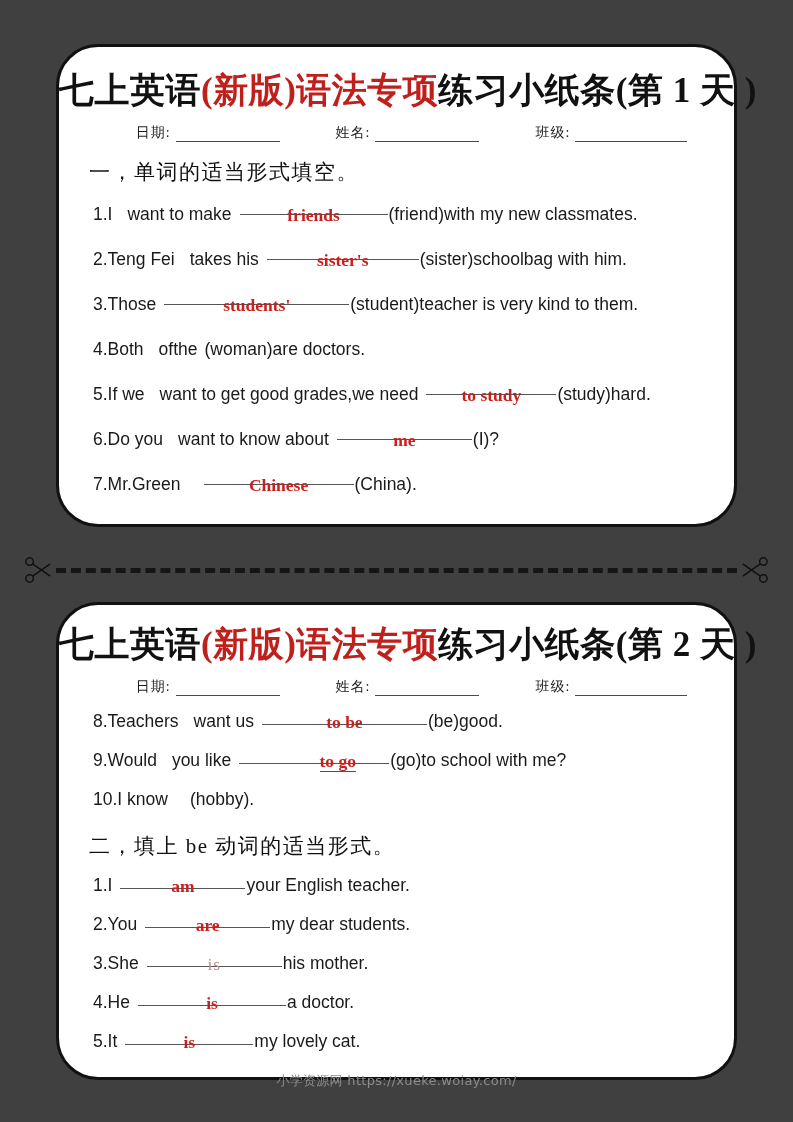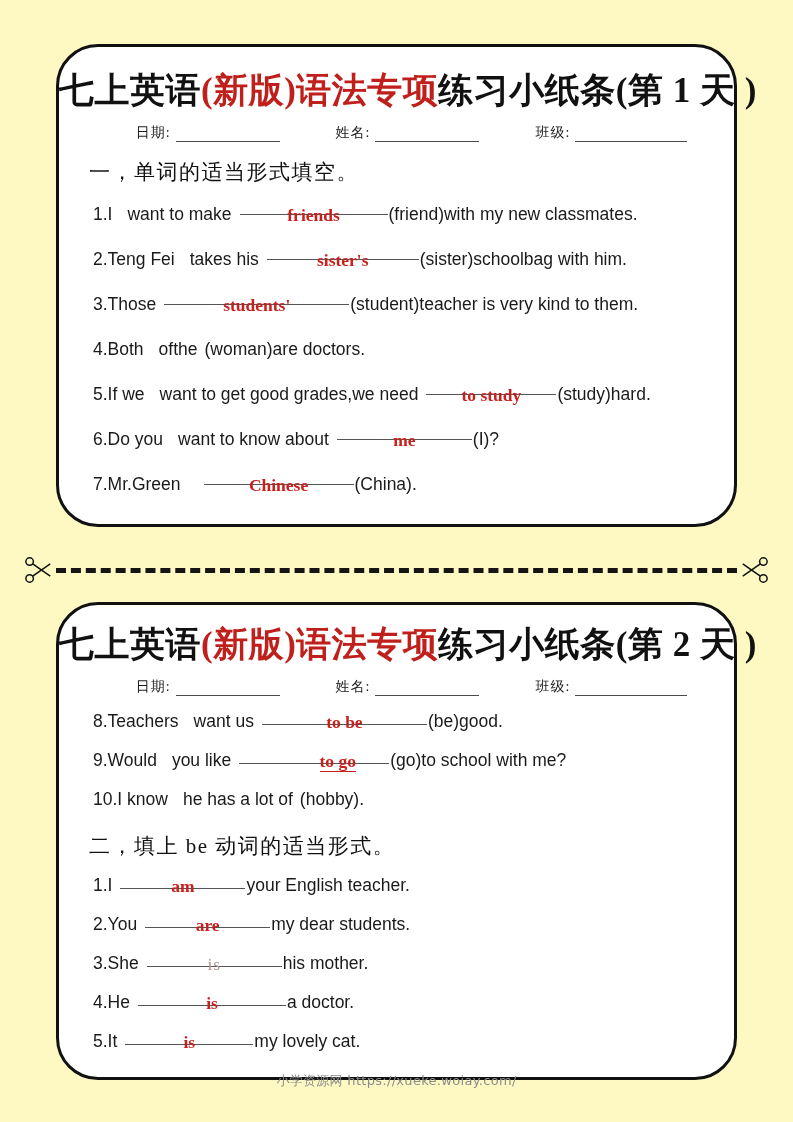--- a/index.html
+++ b/index.html
@@ -11,21 +11,21 @@
     width: 793px;
     height: 1122px;
     position: relative;
     font-family: "Liberation Sans", "DejaVu Sans", sans-serif;
     overflow: hidden;
   }
 
   .page {
     position: absolute;
     inset: 0;
-    background: #fef9c3;
+    background: #404040;
   }
 
   
   .card {
     position: absolute;
     left: 56px;
     width: 681px;
     border: 3px solid #111111;
     border-radius: 42px;
     background: #ffffff;
@@ -304,21 +304,20 @@
           <span class="seg">9.Would</span>
           <span class="sp2"></span>
           <span class="seg">you like</span>
           <span class="sp1"></span>
           <span class="blank" style="width: 150px;"><span class="ans redline">to go</span></span>
           <span class="seg">(go)to school with me?</span>
         </div>
         <div class="qline">
           <span class="seg">10.I know</span>
           <span class="sp2"></span>
-          <span class="seg">he has a lot of</span>
           <span class="sp1"></span>
           <span class="seg">(hobby).</span>
         </div>
       </div>
 
     <div class="section-heading">二，填上 be 动词的适当形式。</div>
 
     <div class="qlist" id="q-c1-s1">
         <div class="qline">
           <span class="seg">1.I</span>

